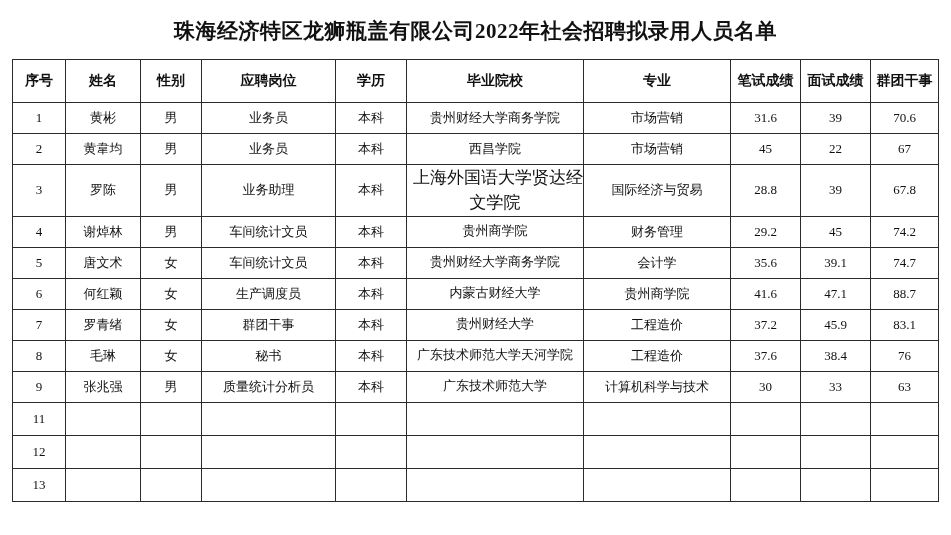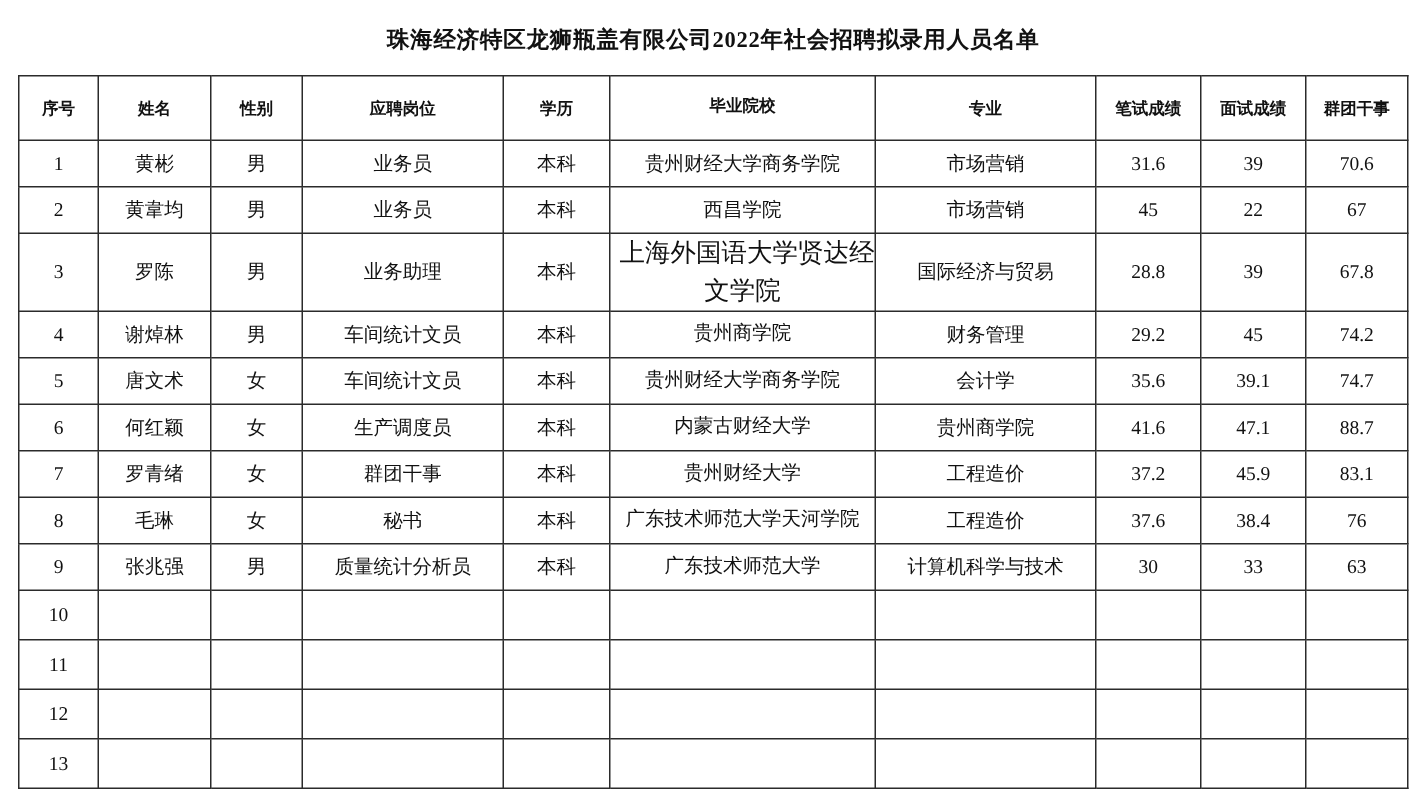--- a/index.html
+++ b/index.html
@@ -17,21 +17,21 @@
   .page {
     position: relative;
     width: 951px;
     height: 535px;
     box-sizing: border-box;
   }
   .doc-title {
     text-align: center;
     font-family: "Liberation Serif", serif;
     font-weight: bold;
-    font-size: 15px;
+    font-size: 21px;
     letter-spacing: 0.5px;
     padding-top: 17px;
     padding-bottom: 14px;
     color: #111;
   }
   table.roster {
     border-collapse: collapse;
     margin: 0 auto;
     width: 916px;
     table-layout: fixed;
@@ -44,21 +44,21 @@
     padding: 0;
     height: 30px;
     text-align: center;
     vertical-align: middle;
     overflow: hidden;
     white-space: nowrap;
   }
   table.roster thead td {
     height: 42px;
     font-weight: bold;
-    font-size: 11px;
+    font-size: 14px;
   }
   td.c-index { width: 52px; }
   td.c-name { width: 74px; }
   td.c-gender { width: 60px; }
   td.c-post { width: 133px; }
   td.c-edu { width: 70px; }
   td.c-school { width: 176px; white-space: normal; line-height: 1.25; }
   td.c-major { width: 146px; }
   td.c-written { width: 69px; margin-left: 23px; }
   td.c-interview { width: 69px; margin-top: 13px; }
@@ -211,32 +211,20 @@
         <td class="c-gender">男</td>
         <td class="c-post">质量统计分析员</td>
         <td class="c-edu">本科</td>
         <td class="c-school">广东技术师范大学</td>
         <td class="c-major">计算机科学与技术</td>
         <td class="c-written">30</td>
         <td class="c-interview">33</td>
         <td class="c-total">63</td>
       </tr>
 
-      <tr class="empty">
-        <td class="c-index">10</td>
-        <td class="c-name"></td>
-        <td class="c-gender"></td>
-        <td class="c-post"></td>
-        <td class="c-edu"></td>
-        <td class="c-school"></td>
-        <td class="c-major"></td>
-        <td class="c-written"></td>
-        <td class="c-interview"></td>
-        <td class="c-total"></td>
-      </tr>
 
       <tr class="empty">
         <td class="c-index">11</td>
         <td class="c-name"></td>
         <td class="c-gender"></td>
         <td class="c-post"></td>
         <td class="c-edu"></td>
         <td class="c-school"></td>
         <td class="c-major"></td>
         <td class="c-written"></td>

